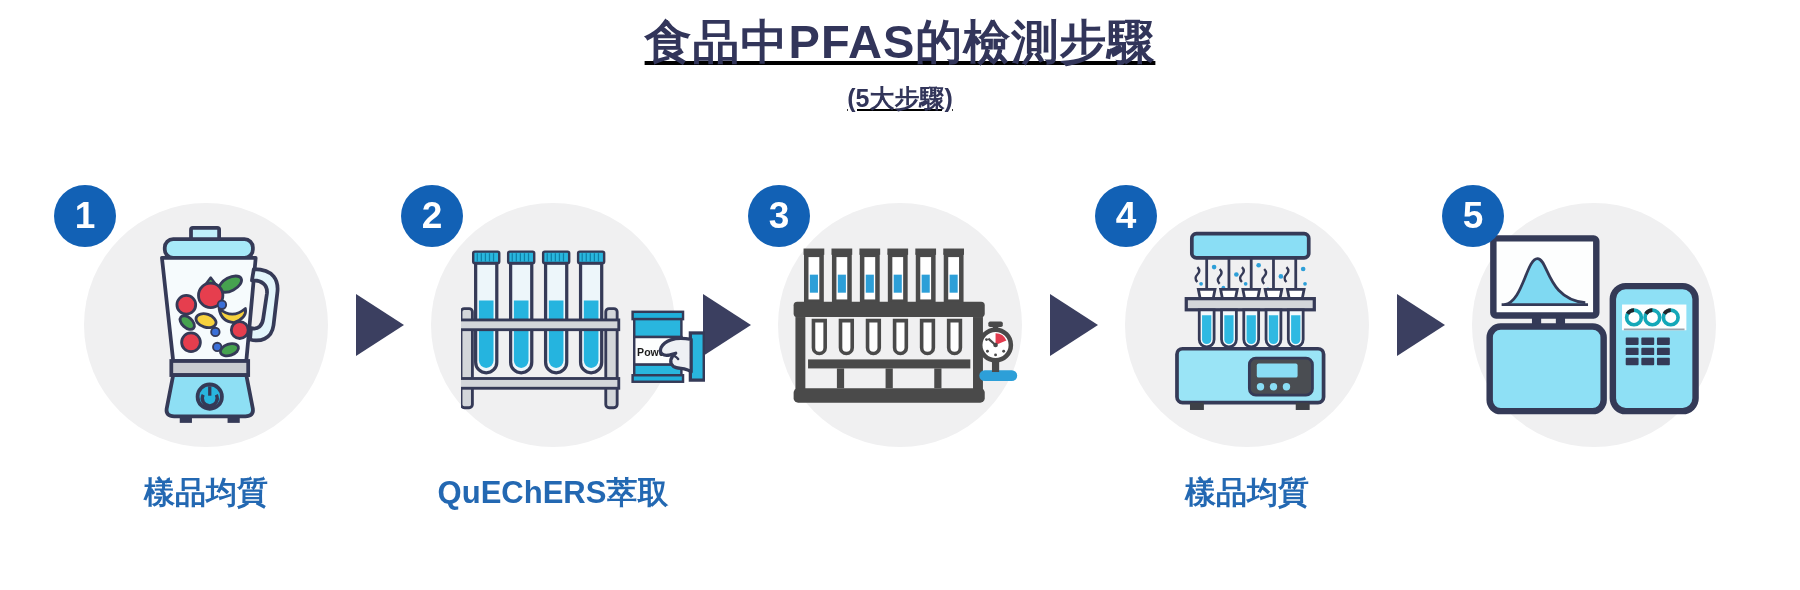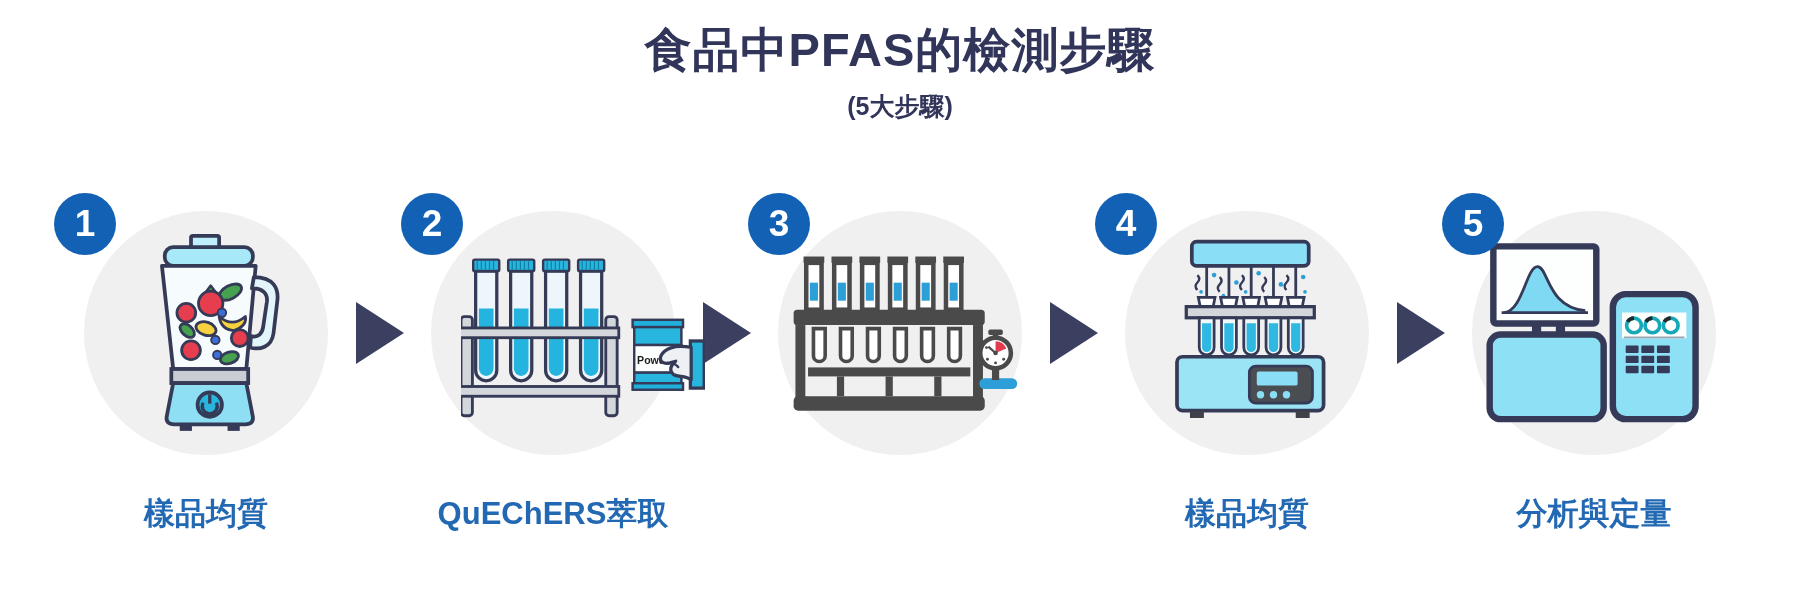--- a/index.html
+++ b/index.html
@@ -3,21 +3,21 @@
 <meta charset="utf-8">
 <style>
   * { margin:0; padding:0; box-sizing:border-box; }
   html,body { background:#ffffff; }
   body {
     width:1800px; height:590px; overflow:hidden;
     font-family:"Liberation Sans", sans-serif;
   }
   .canvas { position:relative; width:1800px; height:590px; background:#ffffff; }
 
-  .header { text-align:center; padding-top:22px; }
+  .header { text-align:center; padding-top:14px;text-decoration:underline; }
   .title {
     font-size:47px; font-weight:bold; color:#32355A; letter-spacing:1px;
     line-height:1.2;
   }
   .subtitle { font-size:25px; font-weight:bold; color:#32355A; margin-top:12px; }
 
   .steps-row {
     display:flex; justify-content:center; align-items:flex-start;
     margin-top:88px;
   }
@@ -32,21 +32,21 @@
   .circle {
     width:244px; height:244px; border-radius:50%; background:#F0F0F1;
     position:relative;
   }
   .icon-holder {
     position:absolute; left:0; top:0; width:244px; height:244px;
     display:flex; align-items:center; justify-content:center; overflow:visible;
   }
   .icon-shift { transform:translate(30px,8px); }
   .step-label {
-    margin-top:38px; font-size:31px; font-weight:bold; color:#2368B2;
+    margin-top:25px; font-size:31px; font-weight:bold; color:#2368B2;
     white-space:nowrap; text-align:right;
   }
   .arrow-cell {
     width:97px; height:244px;
     display:flex; justify-content:center; align-items:center;
   }
   .arrow-triangle {
     width:0; height:0;
     border-top:31px solid transparent; border-bottom:31px solid transparent;
     border-left:48px solid #3B3F60;
@@ -355,17 +355,16 @@
                     <rect x="186" y="127" width="14" height="8" rx="1"></rect>
                   <rect x="152" y="138" width="14" height="8" rx="1"></rect>
                     <rect x="169" y="138" width="14" height="8" rx="1"></rect>
                     <rect x="186" y="138" width="14" height="8" rx="1"></rect>
                 </g>
               </g>
             </svg>
           </div>
         </div>
       </div>
-      <div class="step-label">分析與定量</div>
     </div>
 
   </div>
 </div>
 
 </body></html>

